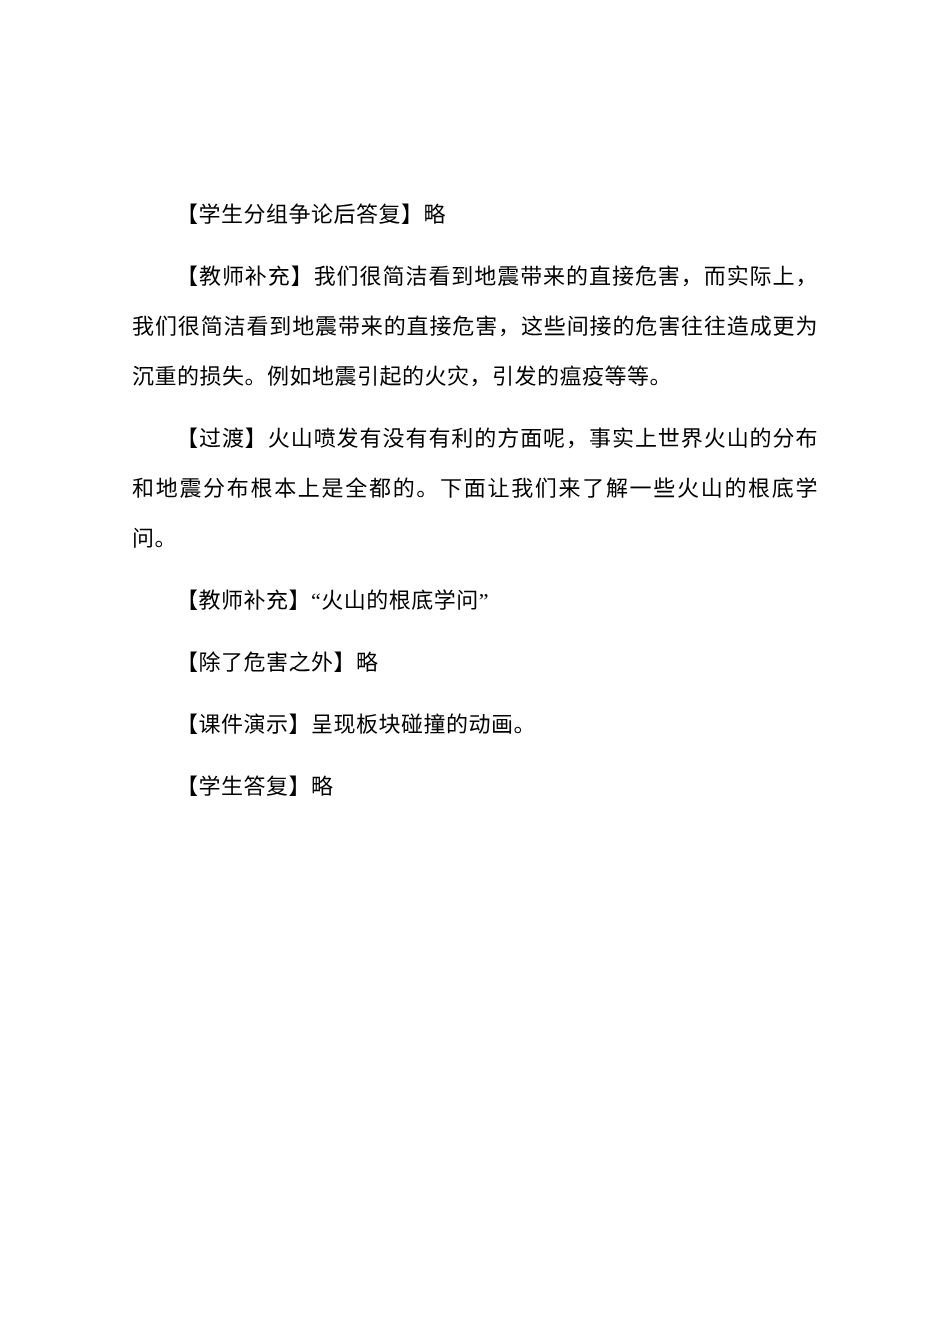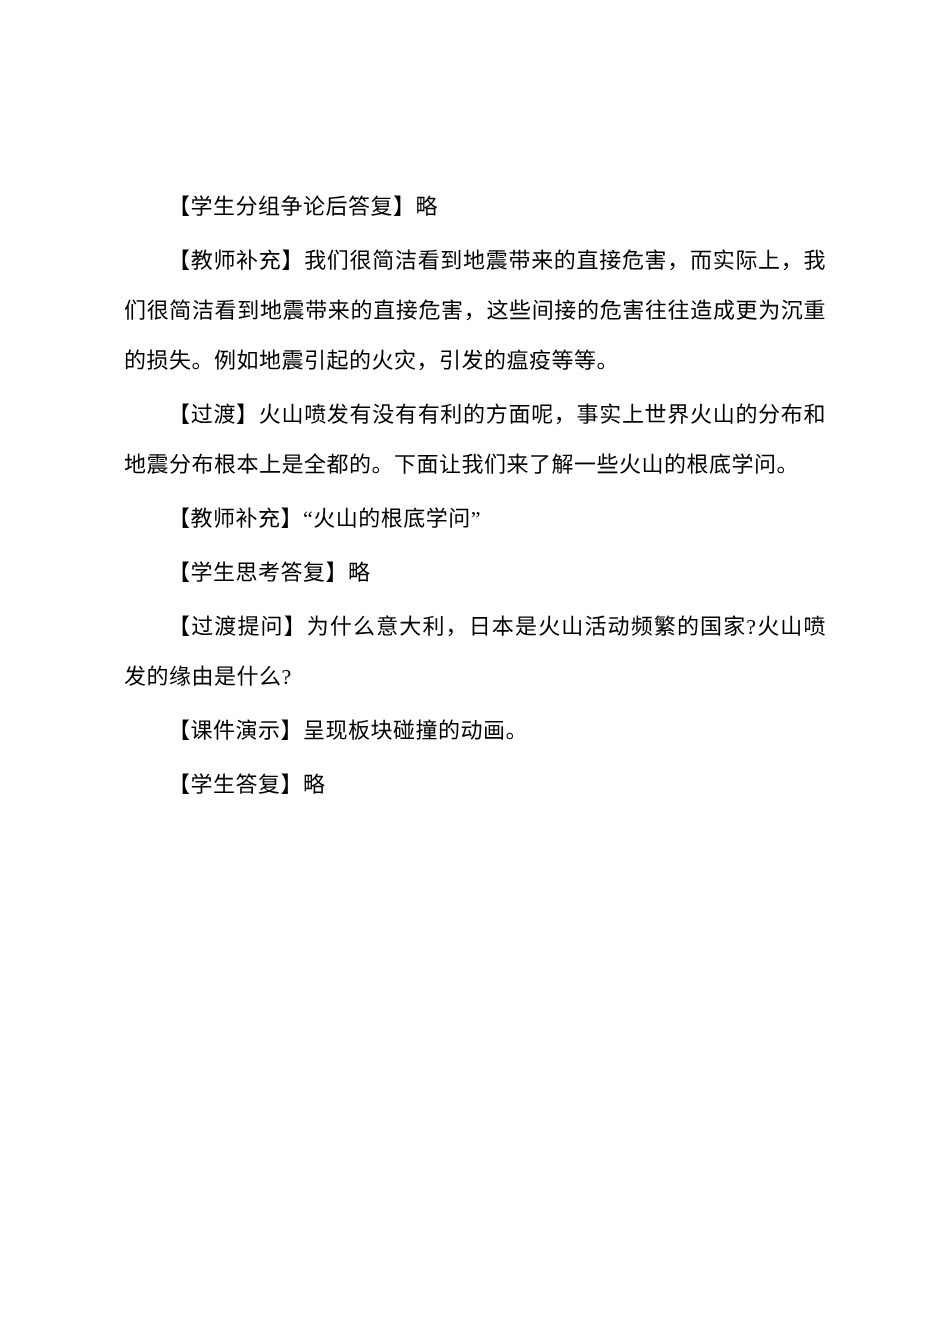--- a/index.html
+++ b/index.html
@@ -16,39 +16,38 @@
     box-sizing: border-box;
     width: 950px;
     height: 1344px;
     padding: 178px 120px 0 120px;
     background: #ffffff;
   }
   .doc-body {
     width: 710px;
   }
   .para {
-    margin: 4px;
+    margin: 12px;
     padding: 0;
     font-family: "Liberation Serif", "DejaVu Serif", serif;
     font-size: 22px;
     line-height: 50px;
     color: #000000;
     text-align: justify;
     text-indent: 2em;
     letter-spacing: 0.5px;
     word-break: break-all;
   }
 </style>
 </head>
 <body>
 
 <div class="page">
   <div class="doc-body">
     <p class="para">【学生分组争论后答复】略</p>
     <p class="para">【教师补充】我们很简洁看到地震带来的直接危害，而实际上，我们很简洁看到地震带来的直接危害，这些间接的危害往往造成更为沉重的损失。例如地震引起的火灾，引发的瘟疫等等。</p>
     <p class="para">【过渡】火山喷发有没有有利的方面呢，事实上世界火山的分布和地震分布根本上是全都的。下面让我们来了解一些火山的根底学问。</p>
     <p class="para">【教师补充】“火山的根底学问”</p>
-    <p class="para">【学生思考答复】略</p>
-    <p class="para">【过渡提问】为什么意大利，日本是火山活动频繁的国家?火山喷发的缘由是什么?</p>
+    <p class="para">【除了危害之外】略</p>
     <p class="para">【课件演示】呈现板块碰撞的动画。</p>
     <p class="para">【学生答复】略</p>
   </div>
 </div>
 
 </body></html>

